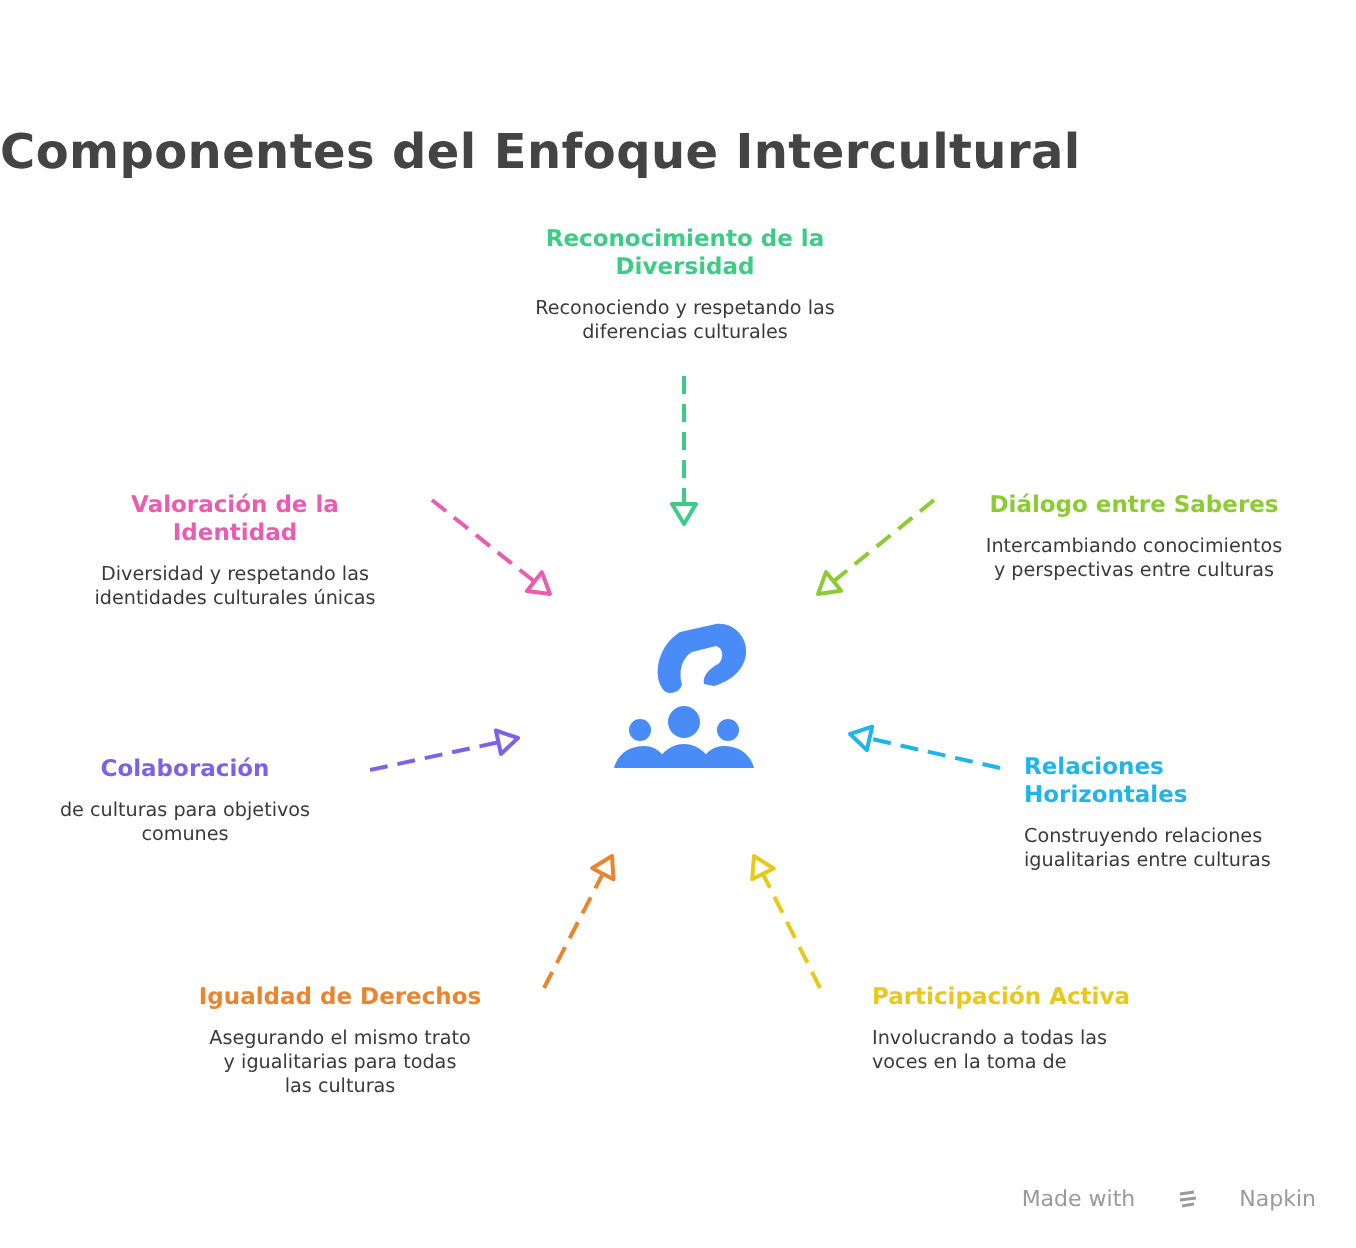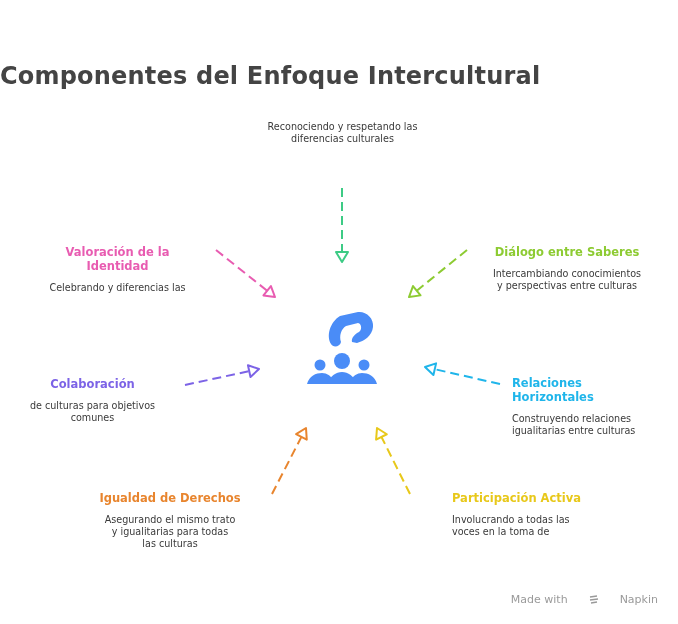--- a/index.html
+++ b/index.html
@@ -52,20 +52,24 @@
     <circle cx="320" cy="365" r="5.5"></circle>
     <circle cx="364" cy="365" r="5.5"></circle>
     <path d="M307,384 C309,376 316,373 322,373 C327,373 331,376 333,380 L333,384 Z"></path>
     <path d="M327,384 C330,376 336,372 342,372 C348,372 354,376 357,384 Z"></path>
     <path d="M351,380 C353,376 357,373 362,373 C368,373 375,376 377,384 L351,384 Z"></path>
   </g>
 </svg>
 
 <div id="nodes">
     <div class="node center" style="left: 255px; top: 112px; width: 175px;">
+      <div class="head" style="color: rgb(61, 203, 133);">
+        <div>Reconocimiento de la</div>
+        <div>Diversidad</div>
+      </div>
       <div class="desc">
         <div>Reconociendo y respetando las</div>
         <div>diferencias culturales</div>
       </div>
     </div>
     <div class="node left" style="left: 482px; top: 245px; width: 170px; text-align: center;">
       <div class="head" style="color: rgb(141, 203, 50);">
         <div>Diálogo entre Saberes</div>
       </div>
       <div class="desc">
@@ -76,21 +80,21 @@
     <div class="node left" style="left: 512px; top: 376px; width: 150px;">
       <div class="head" style="color: rgb(31, 181, 234);">
         <div>Relaciones</div>
         <div>Horizontales</div>
       </div>
       <div class="desc">
         <div>Construyendo relaciones</div>
         <div>igualitarias entre culturas</div>
       </div>
     </div>
-    <div class="node left" style="left: 452px; top: 491px; width: 160px;">
+    <div class="node left" style="left: 436px; top: 491px; width: 160px;">
       <div class="head" style="color: rgb(232, 200, 26);">
         <div>Participación Activa</div>
       </div>
       <div class="desc">
         <div>Involucrando a todas las</div>
         <div>voces en la toma de</div>
       </div>
     </div>
     <div class="node right" style="left: 90px; top: 491px; width: 160px;">
       <div class="head" style="color: rgb(232, 133, 46);">
@@ -110,21 +114,22 @@
         <div>de culturas para objetivos</div>
         <div>comunes</div>
       </div>
     </div>
     <div class="node right" style="left: 40px; top: 245px; width: 155px;">
       <div class="head" style="color: rgb(232, 92, 177);">
         <div>Valoración de la</div>
         <div>Identidad</div>
       </div>
       <div class="desc">
-        <div>Celebrando y diferencias las</div>
+        <div>Diversidad y respetando las</div>
+        <div>identidades culturales únicas</div>
       </div>
     </div>
   </div>
 
 <div class="footer">
   <span>Made with</span>
   <svg viewBox="0 0 12 12">
     <path d="M2,3 L9,2 M2,6 L10,5 M3,9 L9,8" stroke="#9a9a9a" stroke-width="1.4" fill="none"></path>
   </svg>
   <span>Napkin</span>

